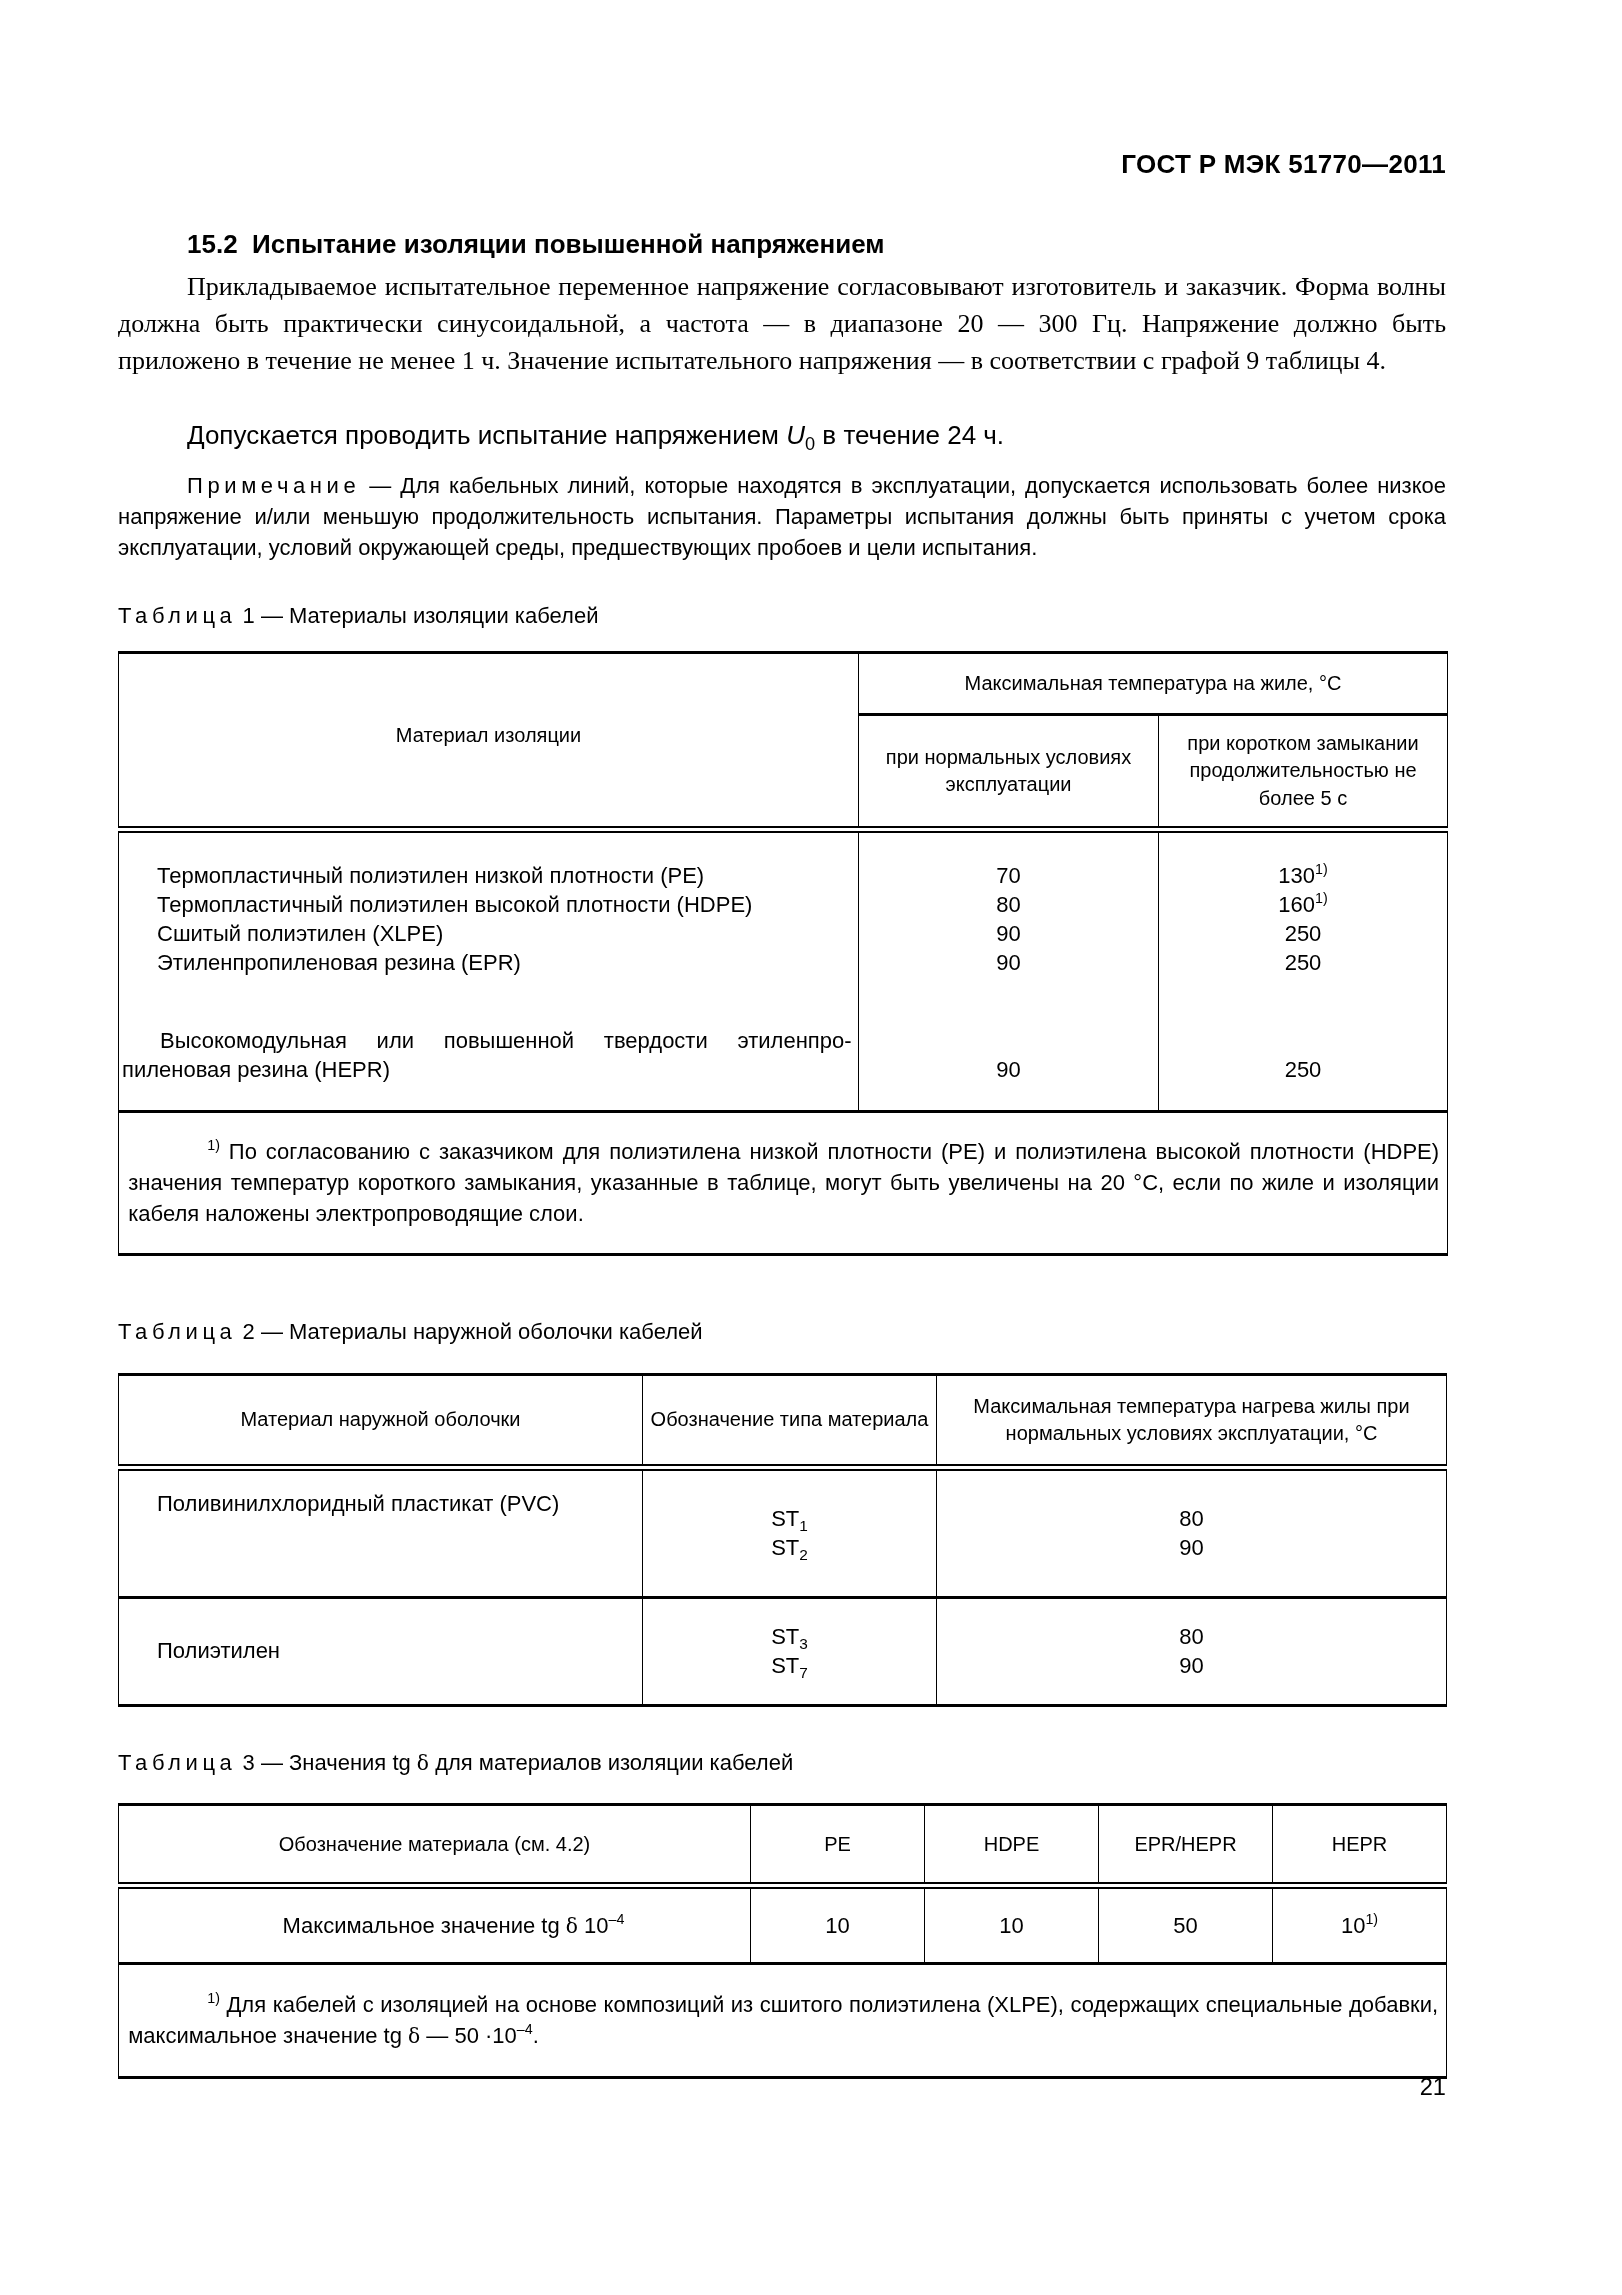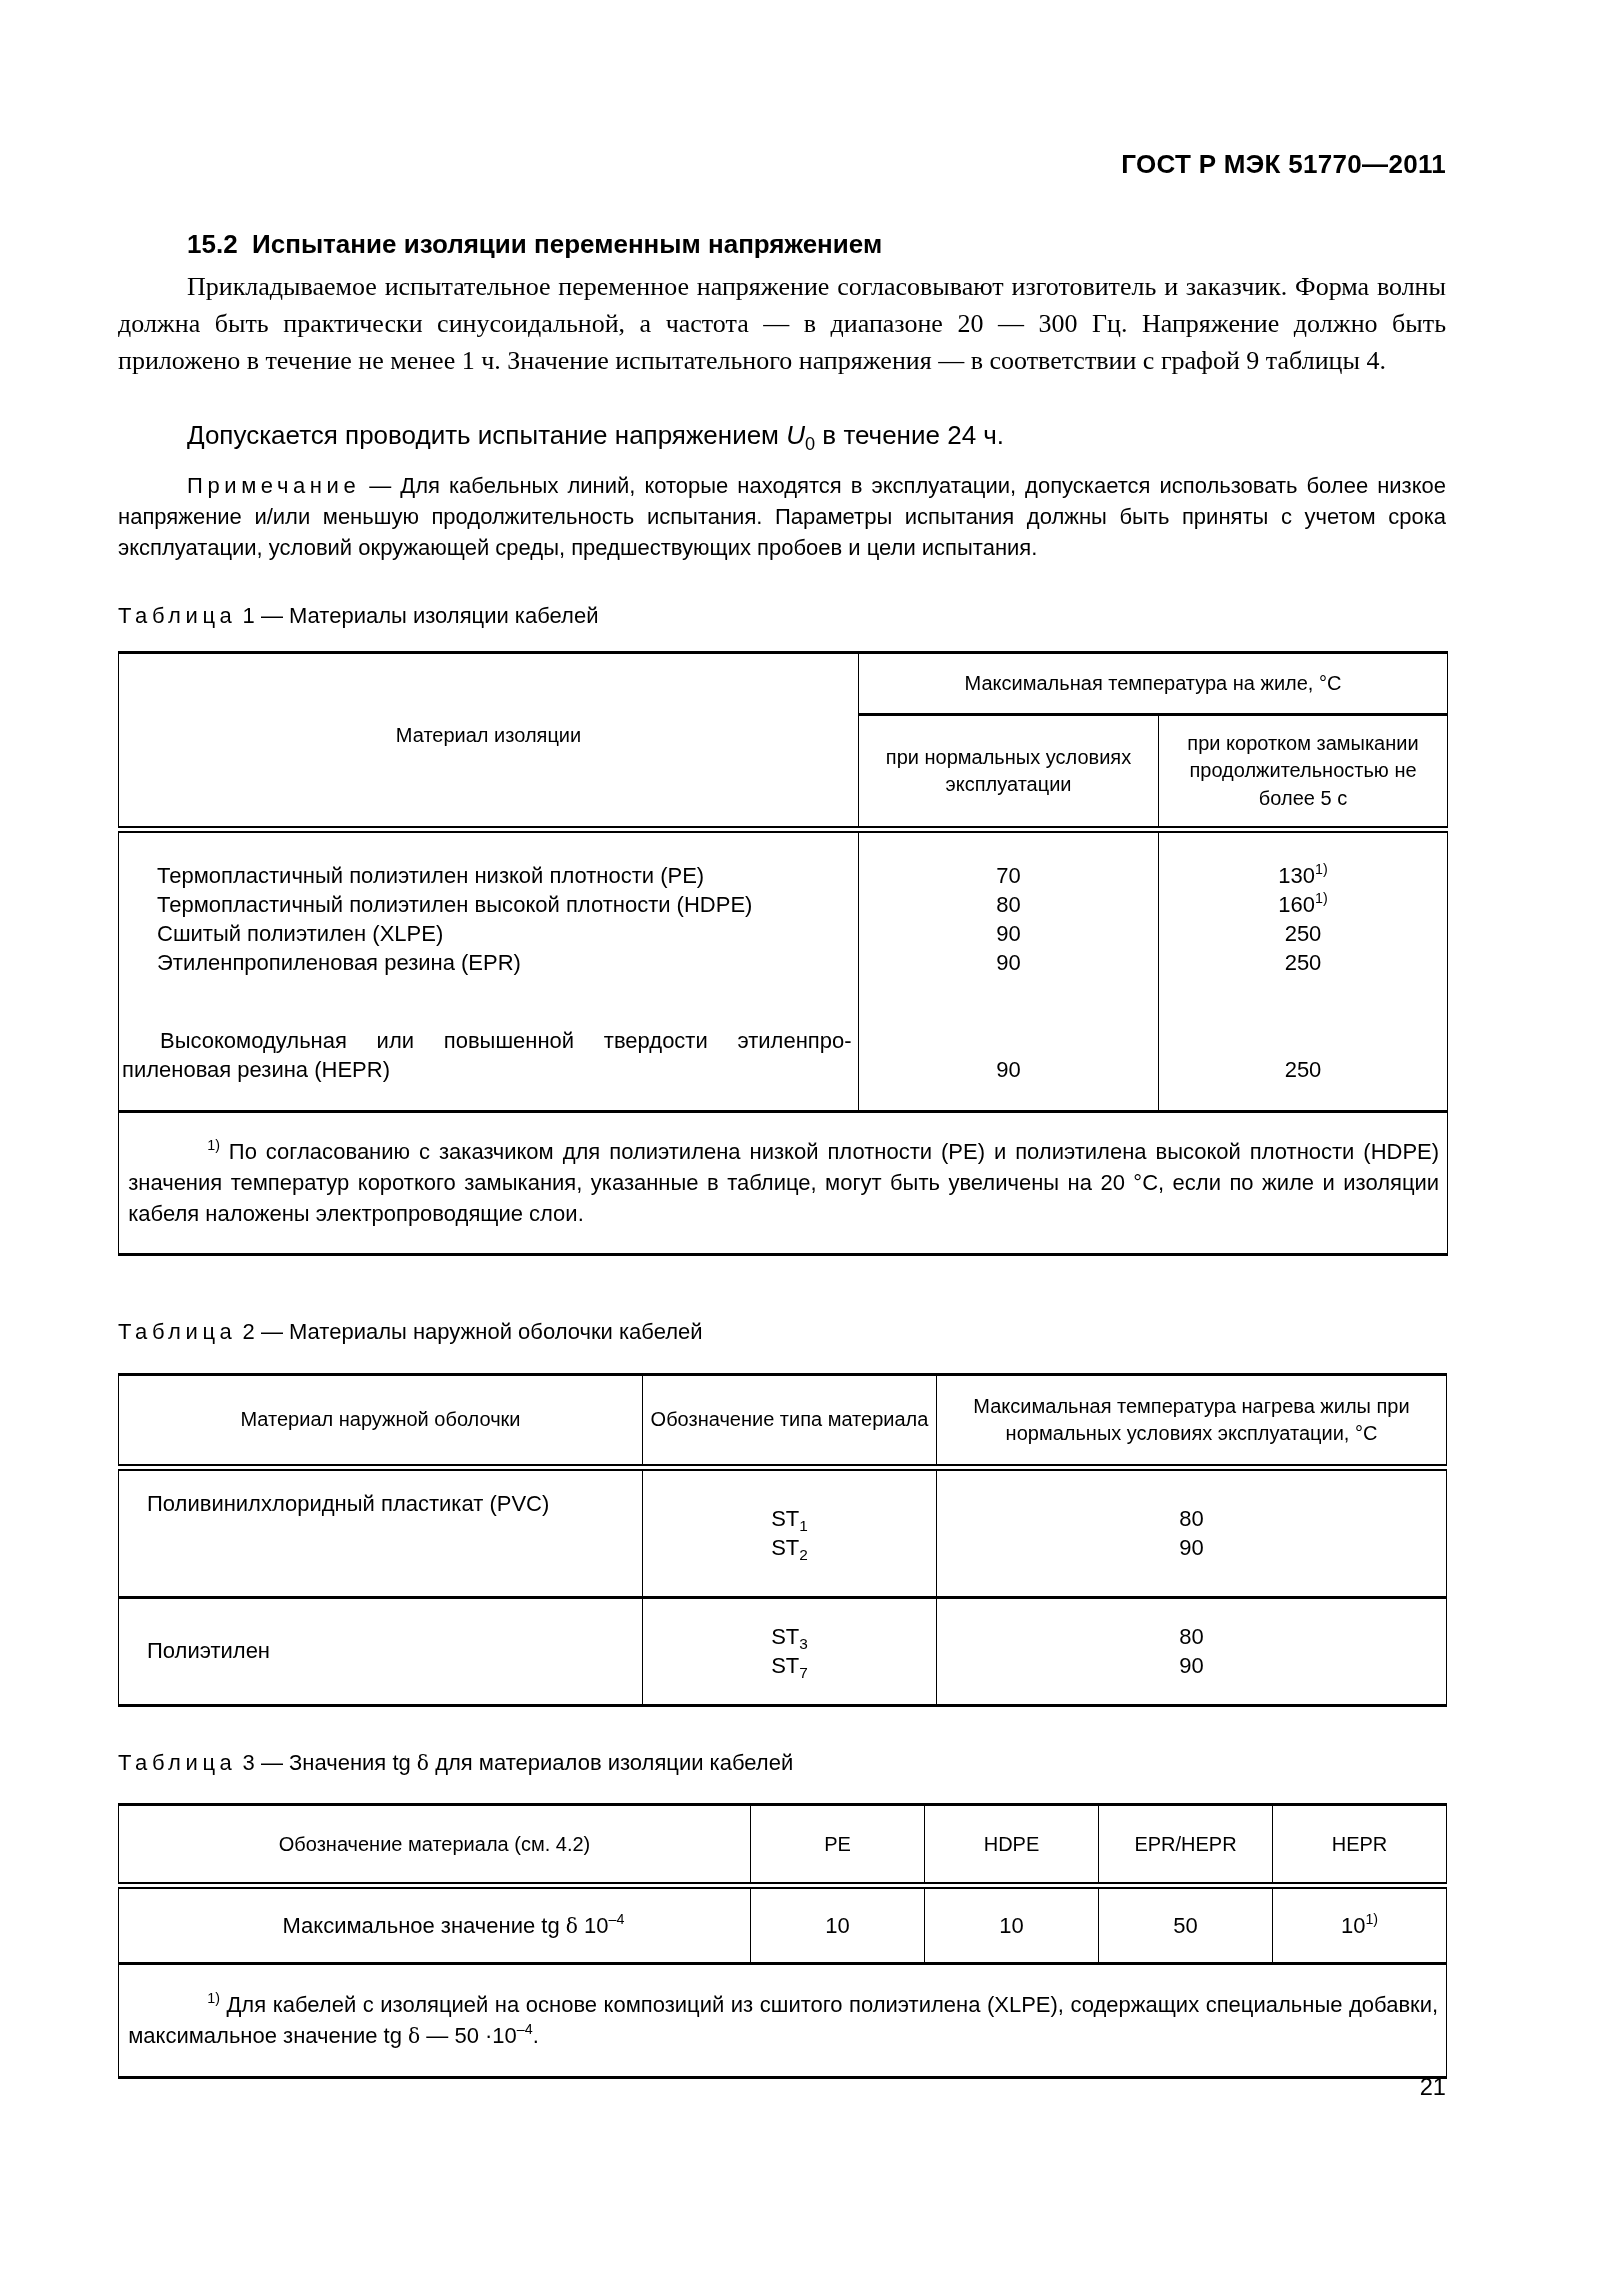--- a/index.html
+++ b/index.html
@@ -48,42 +48,42 @@
   #t1 .body-val { font-size: 22px; line-height: 29px; vertical-align: top; text-align: center; padding-top: 27.5px; position: relative; }
   .gap-row { height: 49px; }
   .hepr-first { text-indent: 38px; margin-left: -35px; text-align: justify; text-align-last: justify; }
   .hepr-second { margin-left: -35px; }
   #t1 .foot { font-size: 22px; line-height: 31px; padding: 23.6px 7.9px 23.6px 9.2px; text-align: justify; text-indent: 79px; height: 89px; }
 
   
   #t2 { top: 1373px; font-size: 20px; }
   #t2 th { height: 88px; text-align: center; line-height: 27.5px; }
   #t2 .r td { height: 105px; font-size: 22px; }
-  #t2 .mat { padding-left: 28px; }
+  #t2 .mat { padding-left: 38px; }
   #t2 .mat.top { vertical-align: top; padding-top: 19.6px; }
   #t2 .code, #t2 .val { text-align: center; line-height: 29px; }
 
   
   #t3 { top: 1803px; font-size: 20px; }
   #t3 th { height: 76px; text-align: center; margin-left: 36px; }
   #t3 .r td { height: 73px; font-size: 22px; text-align: center; }
   #t3 .r td.first { text-align: center; padding-left: 38px; }
   #t3 .foot { font-size: 22px; line-height: 31px; padding: 19.6px 7.9px 19.6px 9.2px; text-align: justify; text-indent: 79px; height: 72px; }
   .delta { font-family: "DejaVu Serif", serif; font-size: 92%; }
 
   .pageno { left: 1381px; top: 2074px; width: 65px; text-align: right; font-size: 23.6px; }
 </style>
 </head>
 <body>
 
 <div class="abs std">ГОСТ Р МЭК 51770—2011</div>
 
 <div class="abs sec-title">
   <span>15.2</span>&nbsp;
-  <span>Испытание изоляции переменным напряжением</span>
+  <span>Испытание изоляции повышенной напряжением</span>
 </div>
 
 <div class="abs para p1">Прикладываемое испытательное переменное напряжение согласовывают изготовитель и заказчик. Форма волны должна быть практически синусоидальной, а частота — в диапазоне 20 — 300 Гц. Напряжение должно быть приложено в течение не менее 1 ч. Значение испытательного напряжения — в соответствии с графой 9 таблицы 4.</div>
 
 <div class="abs para p2"><span>Допускается проводить испытание напряжением </span><i>U</i><sub>0</sub><span> в течение 24 ч.</span></div>
 
 <div class="abs note"><span class="spaced">Примечание</span><span> — Для кабельных линий, которые находятся в эксплуатации, допускается использовать более низкое напряжение и/или меньшую продолжительность испытания. Параметры испытания должны быть приняты с учетом срока эксплуатации, условий окружающей среды, предшествующих пробоев и цели испытания.</span></div>
 
 <div class="abs caption cap1"><span class="spaced">Таблица</span><span> 1 — Материалы изоляции кабелей</span></div>
 

